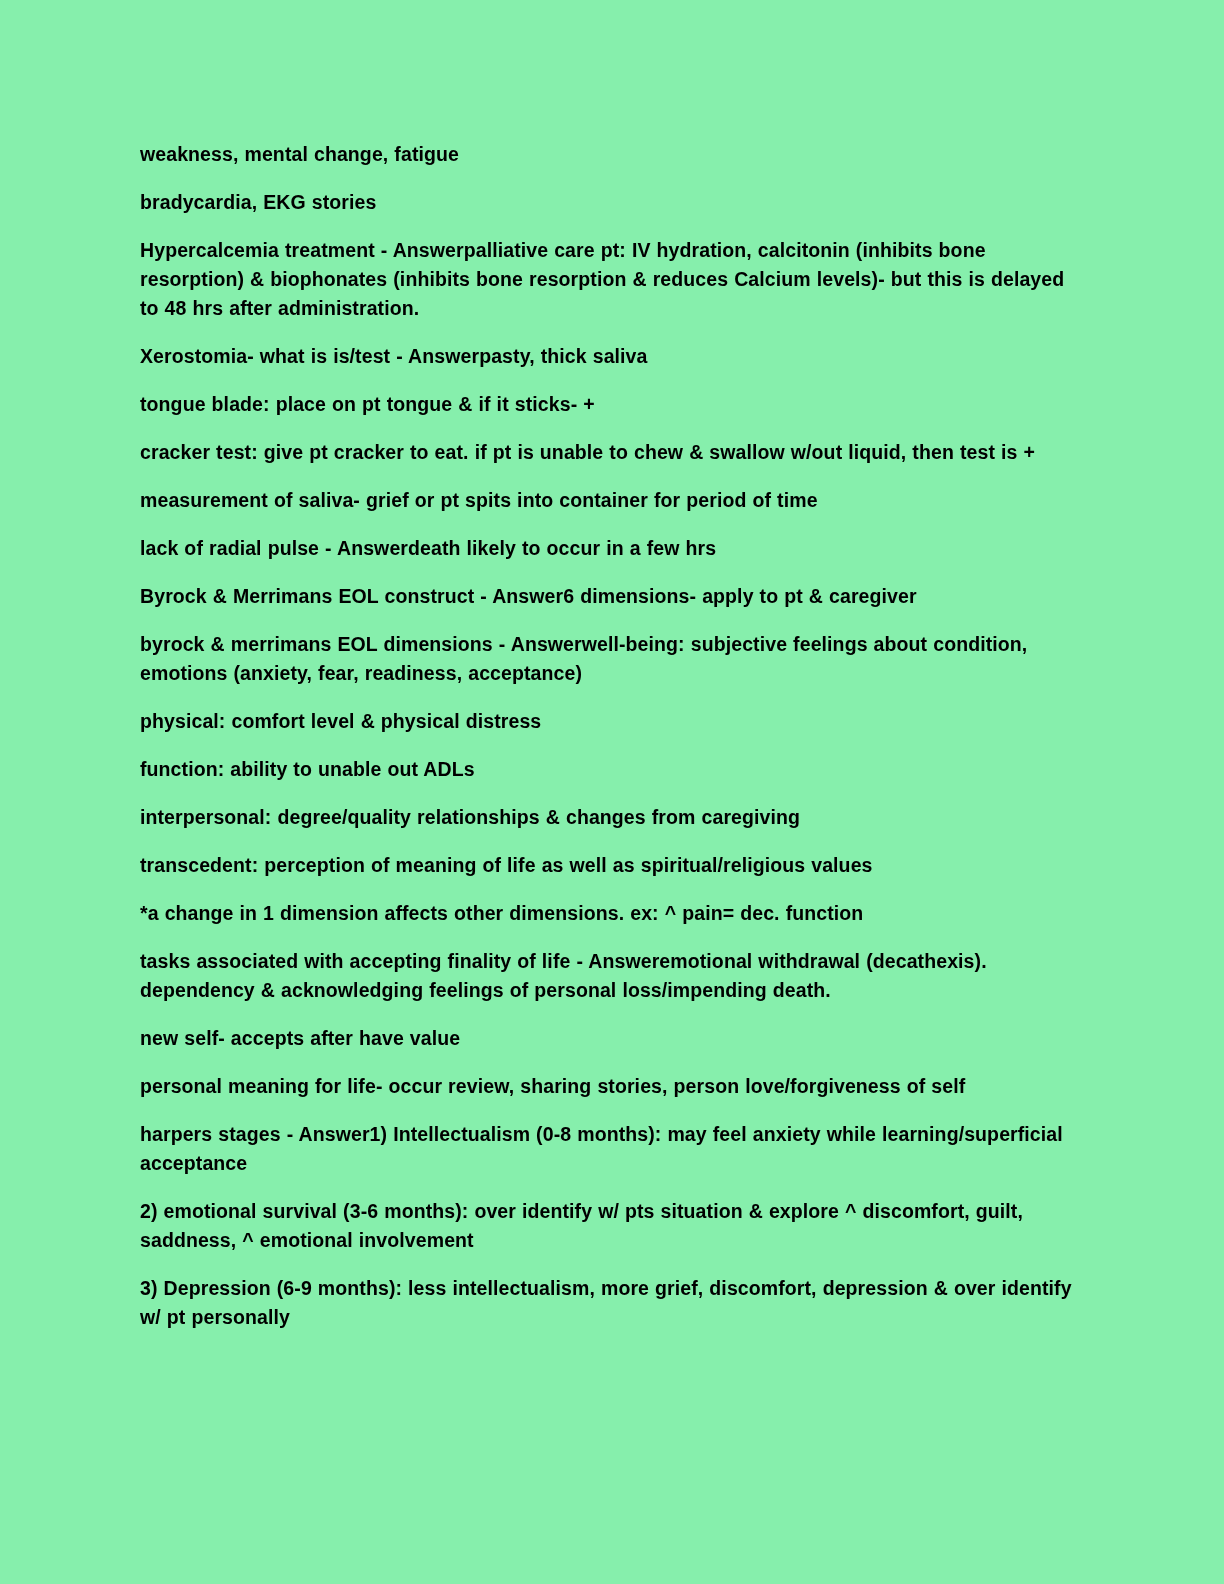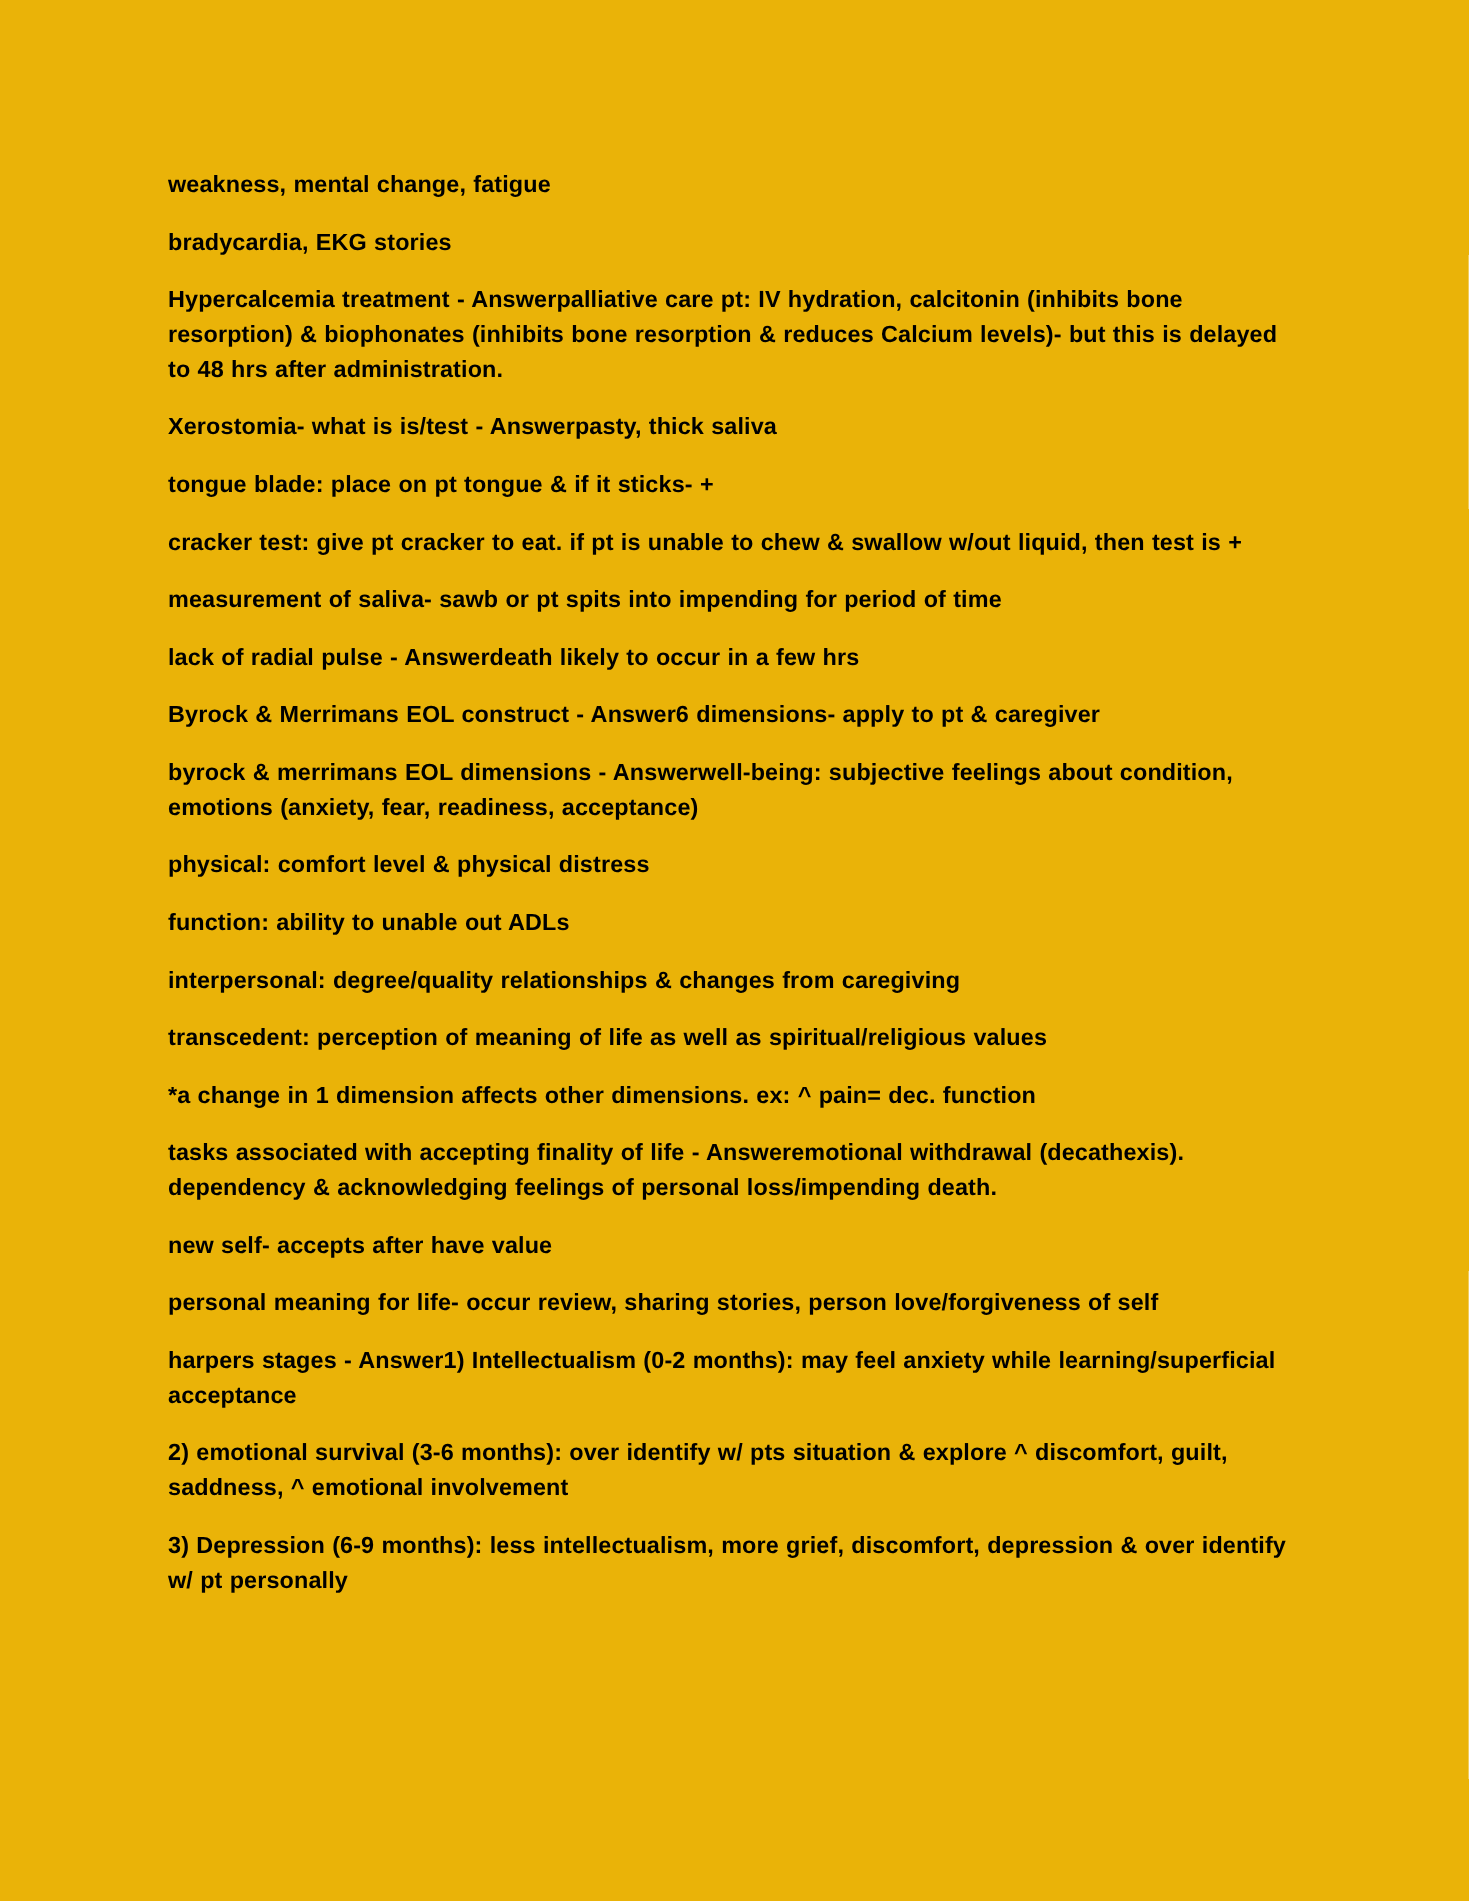--- a/index.html
+++ b/index.html
@@ -4,21 +4,21 @@
 <style>
   html, body {
     margin: 0;
     padding: 0;
     background: #ffffff;
   }
   .page {
     position: relative;
     width: 1224px;
     height: 1584px;
-    background: #eab308;
+    background: #86efac;
     box-sizing: border-box;
     padding: 140px 139px 0 140px;
     font-family: "Liberation Sans", "DejaVu Sans", sans-serif;
     color: #000000;
     overflow: hidden;
   }
   .page p {
     margin: 0 0 19px 0;
     font-size: 19.5px;
     line-height: 29px;
@@ -30,28 +30,28 @@
 </head>
 <body>
 
 <div class="page">
   <p>weakness, mental change, fatigue</p>
   <p>bradycardia, EKG stories</p>
   <p>Hypercalcemia treatment - Answerpalliative care pt: IV hydration, calcitonin (inhibits bone resorption) &amp; biophonates (inhibits bone resorption &amp; reduces Calcium levels)- but this is delayed to 48 hrs after administration.</p>
   <p>Xerostomia- what is is/test - Answerpasty, thick saliva</p>
   <p>tongue blade: place on pt tongue &amp; if it sticks- +</p>
   <p>cracker test: give pt cracker to eat. if pt is unable to chew &amp; swallow w/out liquid, then test is +</p>
-  <p>measurement of saliva- sawb or pt spits into impending for period of time</p>
+  <p>measurement of saliva- grief or pt spits into container for period of time</p>
   <p>lack of radial pulse - Answerdeath likely to occur in a few hrs</p>
   <p>Byrock &amp; Merrimans EOL construct - Answer6 dimensions- apply to pt &amp; caregiver</p>
   <p>byrock &amp; merrimans EOL dimensions - Answerwell-being: subjective feelings about condition, emotions (anxiety, fear, readiness, acceptance)</p>
   <p>physical: comfort level &amp; physical distress</p>
   <p>function: ability to unable out ADLs</p>
   <p>interpersonal: degree/quality relationships &amp; changes from caregiving</p>
   <p>transcedent: perception of meaning of life as well as spiritual/religious values</p>
   <p>*a change in 1 dimension affects other dimensions. ex: ^ pain= dec. function</p>
   <p>tasks associated with accepting finality of life - Answeremotional withdrawal (decathexis). dependency &amp; acknowledging feelings of personal loss/impending death.</p>
   <p>new self- accepts after have value</p>
   <p>personal meaning for life- occur review, sharing stories, person love/forgiveness of self</p>
-  <p>harpers stages - Answer1) Intellectualism (0-2 months): may feel anxiety while learning/superficial acceptance</p>
+  <p>harpers stages - Answer1) Intellectualism (0-8 months): may feel anxiety while learning/superficial acceptance</p>
   <p>2) emotional survival (3-6 months): over identify w/ pts situation &amp; explore ^ discomfort, guilt, saddness, ^ emotional involvement</p>
   <p>3) Depression (6-9 months): less intellectualism, more grief, discomfort, depression &amp; over identify w/ pt personally</p>
 </div>
 
 </body></html>

